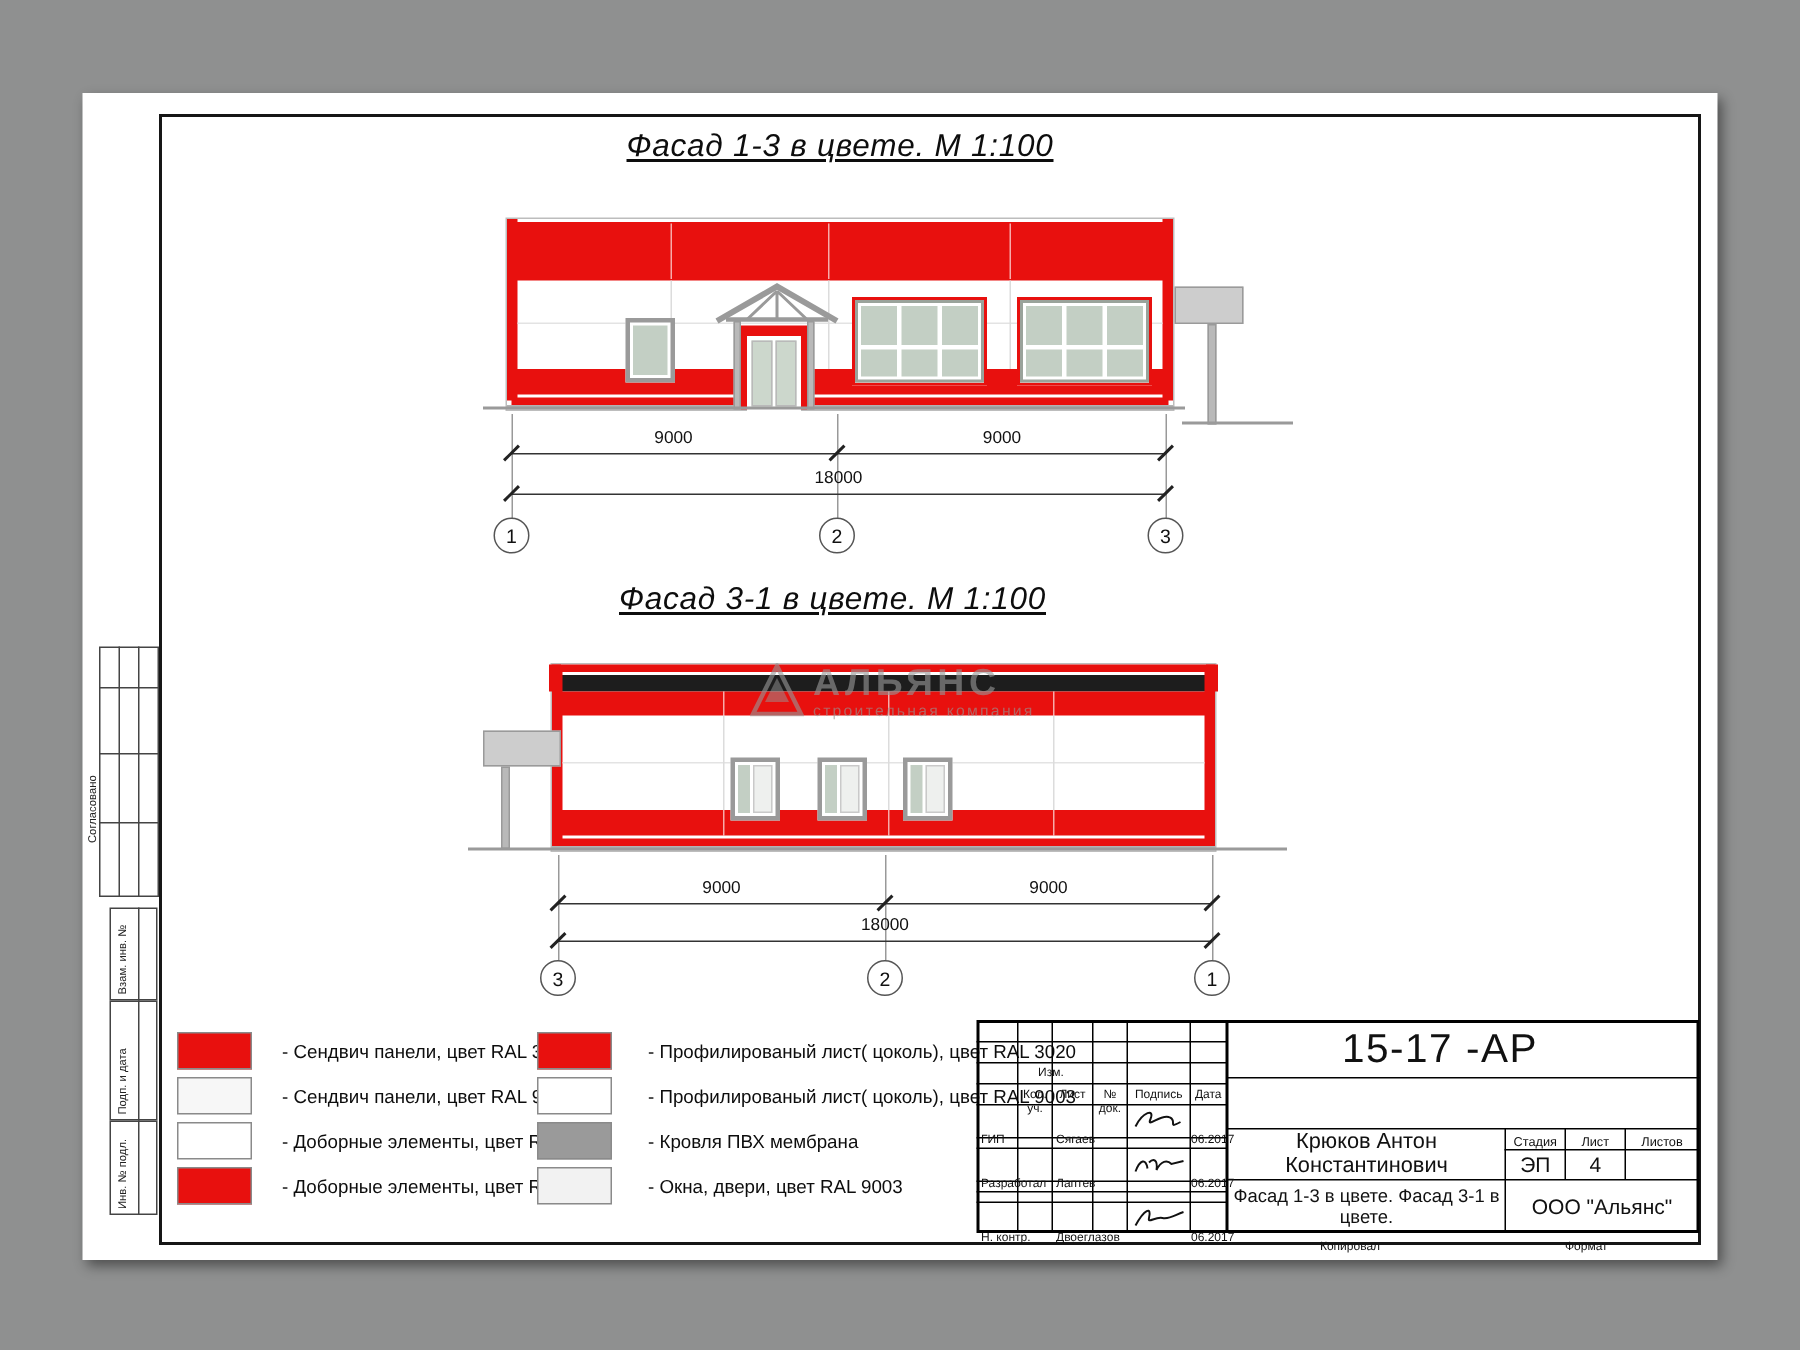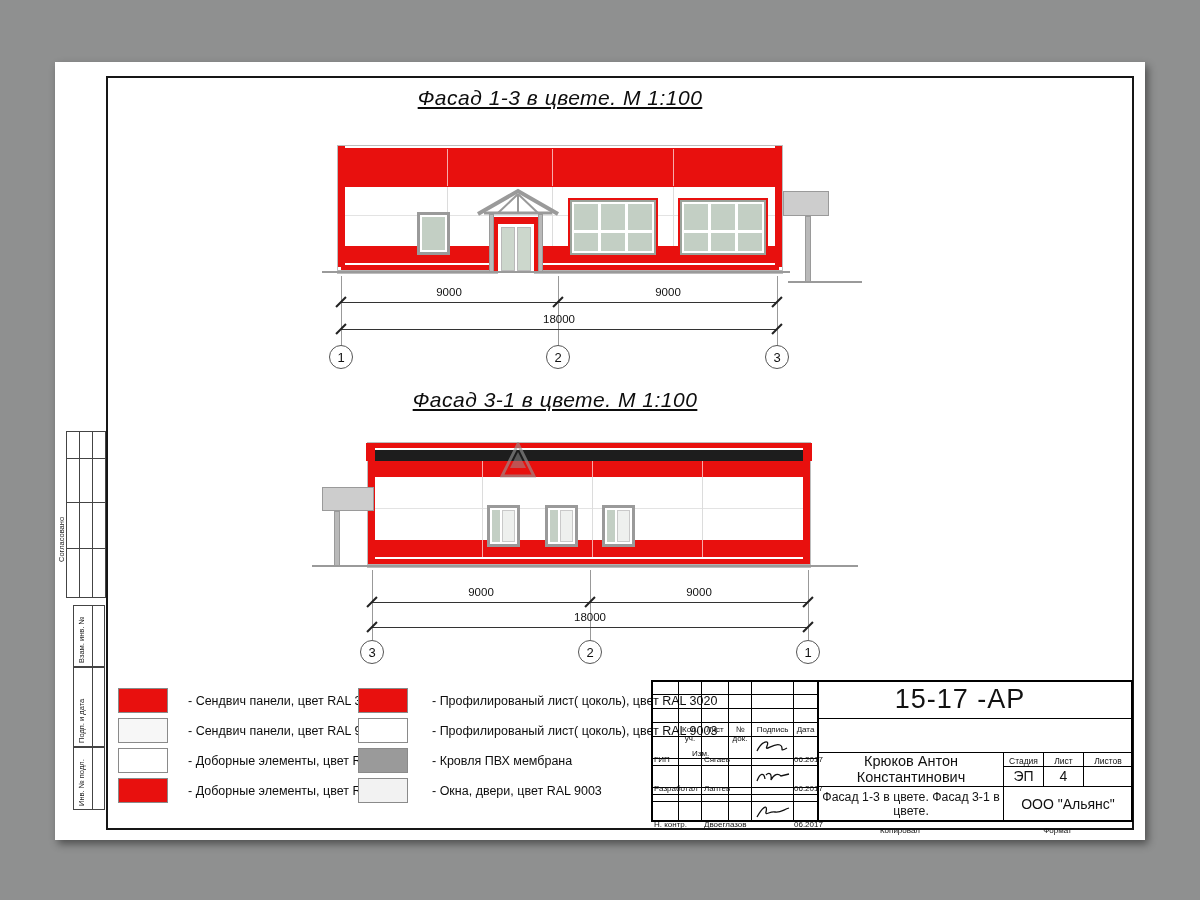--- a/index.html
+++ b/index.html
@@ -195,20 +195,24 @@
   </div>
   <div class="abs canopy" style="left:322px;top:487px;width:52px;height:24px;"></div>
   <div class="abs post" style="left:334px;top:511px;width:6px;height:55px;"></div>
   <div class="abs ground" style="left:312px;top:565px;width:546px;"></div>
 
   <div class="abs wm" style="left:500px;top:442px;">
     <svg width="36" height="36" viewBox="0 0 36 36">
       <path d="M18 2 L34 34 H2 Z" fill="none" stroke="rgba(150,150,150,.62)" stroke-width="3"></path>
       <path d="M18 10 L26 26 H10 Z" fill="rgba(150,150,150,.5)"></path>
     </svg>
+    <div>
+      <div class="wm-title">АЛЬЯНС</div>
+      <div class="wm-sub">строительная компания</div>
+    </div>
   </div>
 
   <div class="abs ext" style="left:372px;top:570px;height:70px;"></div>
   <div class="abs ext" style="left:590px;top:570px;height:70px;"></div>
   <div class="abs ext" style="left:808px;top:570px;height:70px;"></div>
   <div class="abs dim" style="left:372px;top:602px;width:436px;"></div>
   <div class="abs tk" style="left:365px;top:601px;"></div>
   <div class="abs tk" style="left:583px;top:601px;"></div>
   <div class="abs tk" style="left:801px;top:601px;"></div>
   <div class="abs dlabel" style="left:431px;top:586px;width:100px;">9000</div>
@@ -273,21 +277,21 @@
   <div class="abs tbl" style="left:651px;top:758px;width:167px;height:1px;"></div>
   <div class="abs tbl" style="left:651px;top:765px;width:167px;height:1px;"></div>
   <div class="abs tbl" style="left:651px;top:787px;width:167px;height:1px;"></div>
   <div class="abs tbl" style="left:651px;top:794px;width:167px;height:1px;"></div>
   <div class="abs tbl" style="left:651px;top:801px;width:167px;height:1px;"></div>
   <div class="abs tbl" style="left:818px;top:718px;width:315px;height:1px;"></div>
   <div class="abs tbl" style="left:818px;top:752px;width:315px;height:1px;"></div>
   <div class="abs tbl" style="left:1003px;top:766px;width:130px;height:1px;"></div>
   <div class="abs tbl" style="left:818px;top:786px;width:315px;height:1px;"></div>
 
-  <div class="abs tb-hdr" style="left:652px;top:749px;width:26px;padding-left:40px;">Изм.</div>
+  <div class="abs tb-hdr" style="left:652px;top:710px;width:26px;padding-left:40px;">Изм.</div>
   <div class="abs tb-hdr" style="left:679px;top:725px;width:22px;">Кол. уч.</div>
   <div class="abs tb-hdr" style="left:702px;top:725px;width:26px;">Лист</div>
   <div class="abs tb-hdr" style="left:729px;top:725px;width:22px;">№ док.</div>
   <div class="abs tb-hdr" style="left:752px;top:725px;width:41px;">Подпись</div>
   <div class="abs tb-hdr" style="left:794px;top:725px;width:23px;">Дата</div>
 
   <div class="abs tb-txt" style="left:654px;top:743px;">ГИП</div>
   <div class="abs tb-txt" style="left:704px;top:743px;">Сягаев</div>
   <svg class="abs" style="left:754px;top:738px;" width="38" height="18" viewBox="0 0 38 18">
     <path d="M3 13 C8 3 16 1 13 8 C10 15 20 4 26 7 C31 9 24 15 33 10" stroke="#111" stroke-width="1.3" fill="none"></path>

